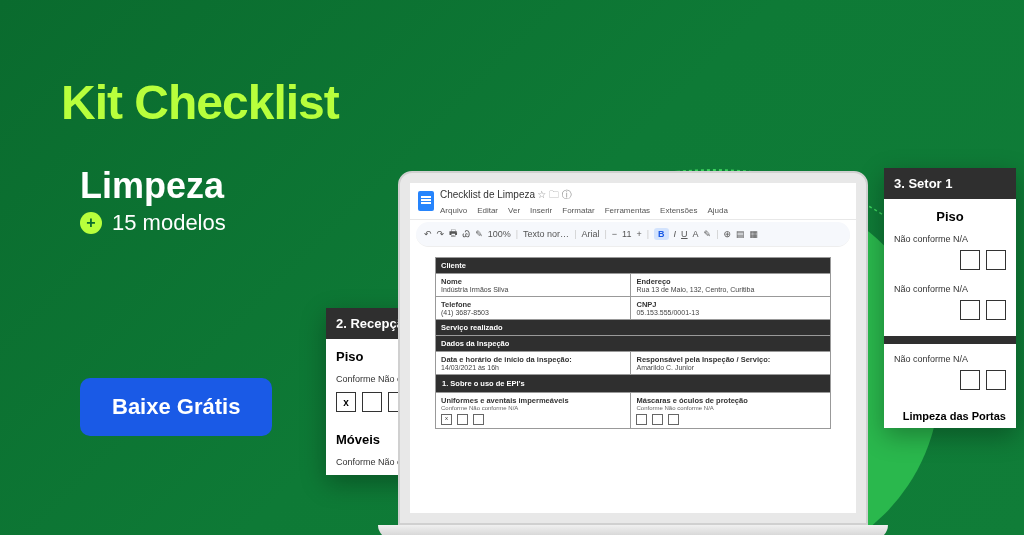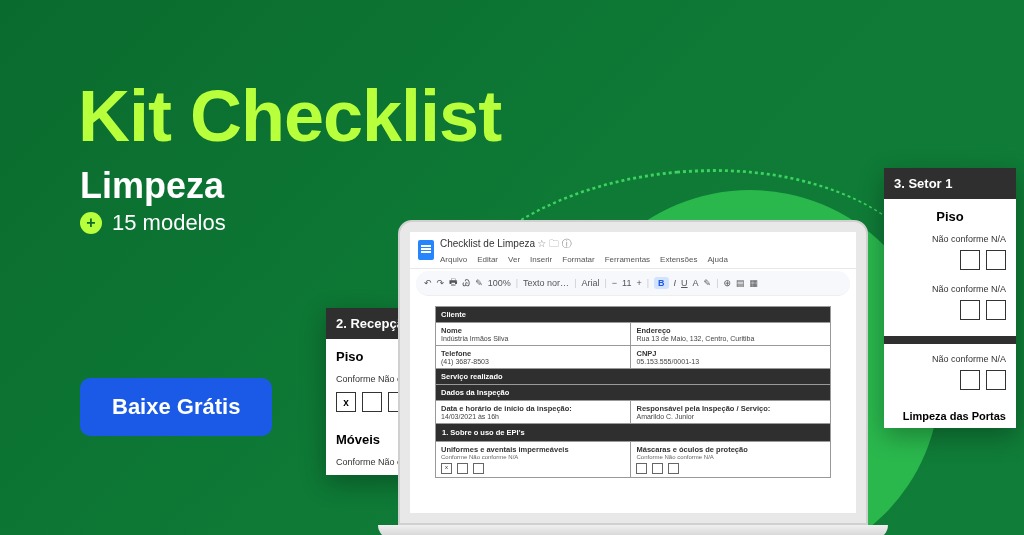--- a/index.html
+++ b/index.html
@@ -29,22 +29,22 @@
     top: 190px;
     left: 560px;
     width: 380px;
     height: 380px;
     background: #2ab84d;
     border-radius: 50%;
   }
   .hero-title {
     position: absolute;
     top: 75px;
-    left: 78px;
-    font-size: 72px;
+    left: 61px;
+    font-size: 48px;
     font-weight: 700;
     color: #b8ff3c;
     letter-spacing: -1px;
   }
   .hero-subtitle {
     position: absolute;
     top: 165px;
     left: 80px;
     font-size: 36px;
     font-weight: 600;
@@ -150,21 +150,20 @@
   .card-right .section-title {
     font-weight: 700;
     padding: 10px 10px 6px;
     font-size: 13px;
     text-align: center;
   }
   .card-right .options {
     padding: 4px 10px 6px;
     font-size: 9px;
     color: #333;
-    text-align: right;
   }
   .card-right .boxes {
     padding: 0 10px 10px;
     display: flex;
     gap: 6px;
     justify-content: flex-end;
   }
   .card-right .box {
     width: 20px;
     height: 20px;
@@ -186,21 +185,21 @@
     position: absolute;
     bottom: -4px;
     left: 398px;
     width: 470px;
   }
   .laptop-screen {
     background: #e8e8e8;
     border: 2px solid #d0d0d0;
     border-radius: 14px 14px 0 0;
     padding: 10px;
-    height: 305px;
+    height: 354px;
     overflow: hidden;
   }
   .laptop-base {
     height: 14px;
     background: linear-gradient(#f0f0f0, #cfcfcf);
     border-radius: 0 0 18px 18px;
     margin: 0 -20px;
   }
   .doc {
     background: #ffffff;

